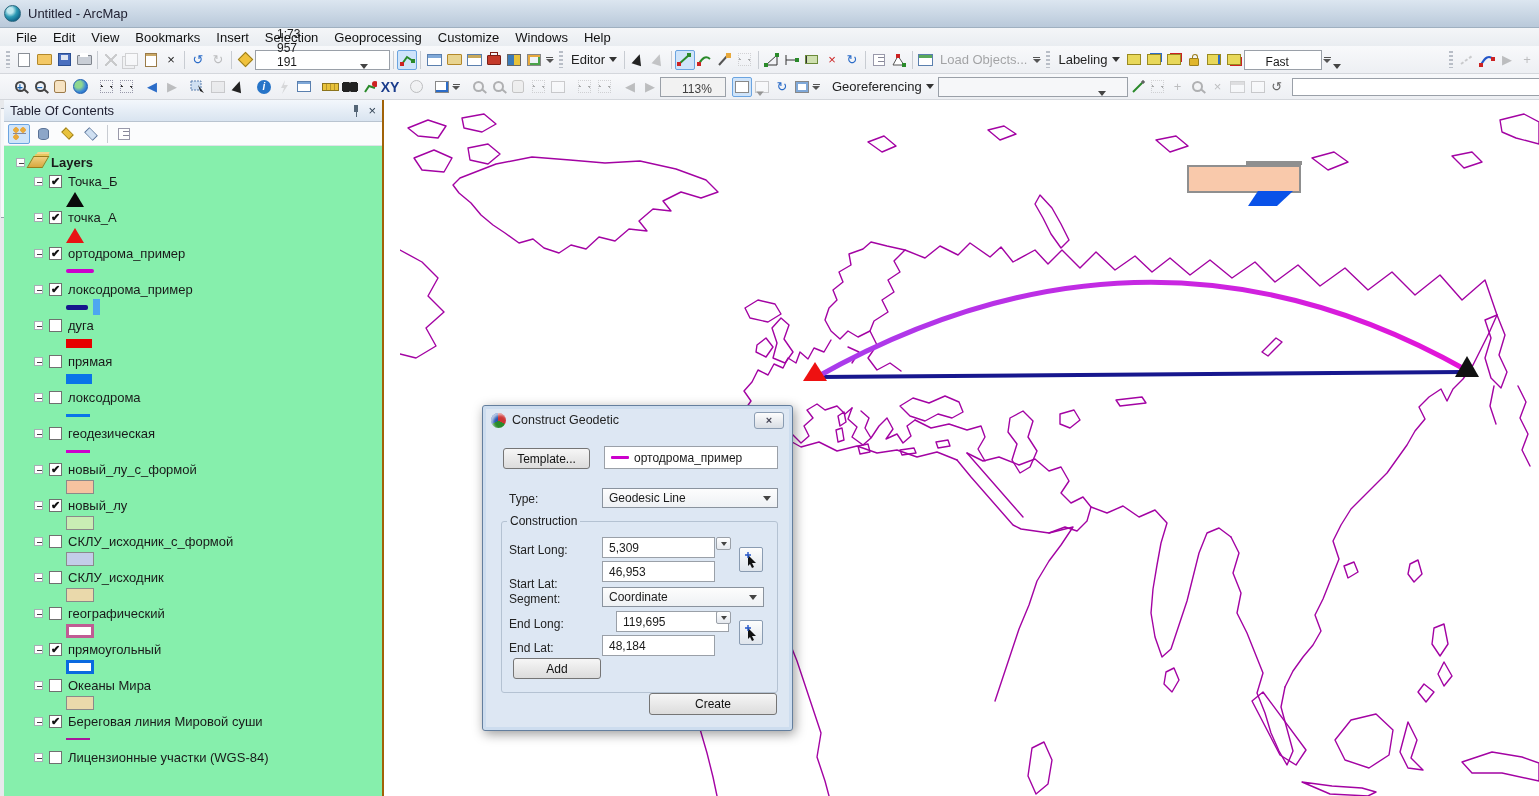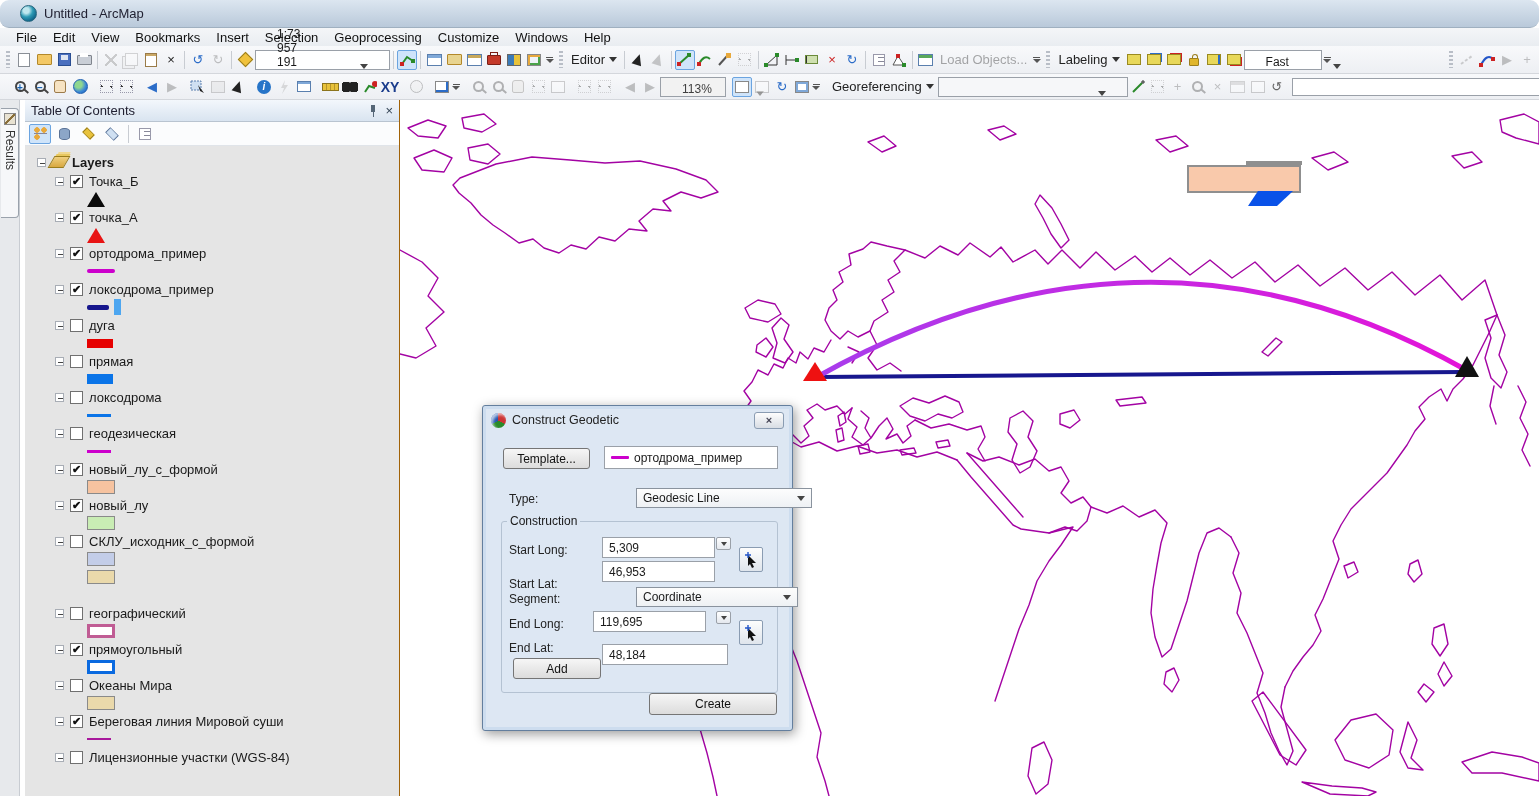--- a/index.html
+++ b/index.html
@@ -1,22 +1,22 @@
 <!DOCTYPE html>
 <html><head>
 <meta charset="utf-8">
 <style>
   * { margin:0; padding:0; box-sizing:border-box; }
   body { font-family:"Liberation Sans",sans-serif; }
   #app { position:relative; width:1539px; height:796px; background:#fff; overflow:hidden; font-size:13px; color:#1a1a1a; }
 
   
   .titlebar { position:absolute; left:0; top:0; width:100%; height:28px;
-    background:linear-gradient(#dce6f0,#b9c9da); display:flex; align-items:center; padding:0 20px;
-    border-bottom:1px solid #9fb0c0;border-radius:9px; }
+    background:linear-gradient(#dce6f0,#b9c9da); display:flex; align-items:center; padding:0 4px;
+    border-bottom:1px solid #9fb0c0; }
   .app-icon { width:17px; height:17px; border-radius:50%;
     background:radial-gradient(circle at 35% 30%, #bfe7ee 0 20%, #2e9bb5 45%, #0c5f86 80%); margin-right:7px;
     border:1px solid #28667e; }
   .title-text { font-size:13px; color:#223; }
   .menubar { position:absolute; left:0; top:28px; width:100%; height:18px;
     background:linear-gradient(#f4f6f8,#e9edf1); display:flex; align-items:center; padding-left:8px; }
   .menu-item { padding:8px 8px; font-size:13px; color:#111; cursor:default; }
 
   
   .tb { position:absolute; left:0; width:100%; display:flex; align-items:center;
@@ -84,21 +84,21 @@
   .georef-box { width:250px; height:18px; background:#fff; border:1px solid #9aa0a8; flex:none; margin:0 4px;}
 
   
   .left-strip { position:absolute; left:0; top:100px; width:20px; height:696px; background:#e7e9ec; border-right:1px solid #c8ccd2; }
   .results-tab { position:absolute; left:1px; top:8px; width:18px; height:110px; background:#f6f7f9;
     border:1px solid #9aa2ac; border-left:none; border-radius:0 4px 4px 0; display:flex; flex-direction:column; align-items:center; padding-top:4px; }
   .results-tab .ricon { width:12px; height:12px; background:linear-gradient(135deg,#e8e2d2 40%,#8a6f3a 40% 55%,#e8e2d2 55%); border:1px solid #888; margin-bottom:5px;}
   .results-tab .rtext { writing-mode:vertical-rl; font-size:12px; color:#333; }
 
   
-  .toc { position:absolute; left:25px; top:100px; width:380px; height:696px; background:#e5e5e5; border-right:6px solid #a16207; }
+  .toc { position:absolute; left:4px; top:100px; width:380px; height:696px; background:#86efac; border-right:2px solid #a16207; }
   .toc-header { height:22px; background:linear-gradient(#f3f7fc,#d9e4f0); border-bottom:1px solid #b9c4d0;
     display:flex; align-items:center; padding:0 6px; font-size:13px; color:#223; }
   .toc-header .hbtns { margin-left:auto; display:flex; gap:8px; align-items:center; }
   .pin { width:8px; height:12px; position:relative; }
   .pin::before { content:""; position:absolute; left:2px; top:0; width:4px; height:7px; background:#567; }
   .pin::after { content:""; position:absolute; left:3.5px; top:7px; width:1px; height:5px; background:#567; }
   .toc-x { font-size:13px; color:#345; line-height:1; }
   .toc-tools { height:24px; display:flex; align-items:center; gap:2px; padding:0 4px; border-bottom:1px solid #e0e4e9; background:#fbfcfd;}
   .toc-tools .mi { width:22px; height:20px; }
   .tt-shape1{width:13px;height:13px;background:
@@ -145,21 +145,21 @@
     background:linear-gradient(#fdfdfd,#d8dde4); display:flex; align-items:center; justify-content:center;
     font-size:11px; font-weight:bold; color:#445; line-height:1;}
   .btn { border:1px solid #757575; border-radius:3px; background:linear-gradient(#f6f6f6,#dcdcdc);
     font-size:12px; color:#111; display:inline-flex; align-items:center; justify-content:center; }
   .tpl-btn { position:absolute; left:20px; top:42px; width:87px; height:21px; }
   .tpl-box { position:absolute; left:121px; top:40px; width:174px; height:23px; background:#fff;
     border:1px solid #9aa0a8; display:flex; align-items:center; padding:0 6px; gap:5px; font-size:12px; }
   .tpl-dash { width:18px; height:3px; background:#cc00cc; border-radius:1px; flex:none;}
   .dlg-label { position:absolute; font-size:12px; color:#222; }
   .dlg-combo { position:absolute; height:20px; background:linear-gradient(#fdfdfd,#eef1f4); border:1px solid #8a939e;
-    display:flex; align-items:center; padding:0 6px; font-size:12px;margin-left:34px; }
+    display:flex; align-items:center; padding:0 6px; font-size:12px; }
   .dlg-combo .caret { margin-left:auto; width:0; height:0; border-left:4px solid transparent;
     border-right:4px solid transparent; border-top:5px solid #444; }
   .groupbox { position:absolute; left:18px; top:115px; width:277px; height:172px; border:1px solid #b4c2d2; border-radius:3px; }
   .groupbox-label { position:absolute; left:24px; top:108px; font-size:12px; background:#dde7f3; padding:0 3px; }
   .field { position:absolute; height:21px; background:#fff; border:1px solid #9aa0a8; font-size:12px;
     display:flex; align-items:center; padding:0 6px; }
   .fld-dd { position:absolute; width:15px; height:13px; border:1px solid #9aa0a8; border-radius:2px;
     background:linear-gradient(#fff,#e4e8ee); display:flex; align-items:center; justify-content:center; }
   .fld-dd::after { content:""; width:0; height:0; border-left:3px solid transparent; border-right:3px solid transparent; border-top:4px solid #444; }
   .picker { position:absolute; width:24px; height:25px; border:1px solid #8a9cb2; border-radius:2px;
@@ -723,20 +723,25 @@
             <span class="expander"></span>
             <span class="chkbox"></span>
             <span class="lname">СКЛУ_исходник_с_формой</span>
           </div>
           <div class="symrow">
             <span class="sym" style="width:28px;height:14px;background:#c3cde8;border:1px solid #8a8a8a"></span>
 
           </div>
         </div>
           <div class="layer">
+          <div class="lrow">
+            <span class="expander"></span>
+            <span class="chkbox"></span>
+            <span class="lname">СКЛУ_исходник</span>
+          </div>
           <div class="symrow">
             <span class="sym" style="width:28px;height:14px;background:#ead9ab;border:1px solid #8a8a8a"></span>
 
           </div>
         </div>
           <div class="layer">
           <div class="lrow">
             <span class="expander"></span>
             <span class="chkbox"></span>
             <span class="lname">географический</span>
@@ -880,32 +885,32 @@
         <span>46,953</span>
       </div>
 
     <span class="dlg-label" style="left:26px;top:186px">Segment:</span>
     <div class="dlg-combo" style="left:119px;top:181px;width:162px">
       <span>Coordinate</span>
         <span class="caret"></span>
     </div>
 
     <span class="dlg-label" style="left:26px;top:211px">End Long:</span>
-    <div class="field" style="left:110px;top:205px;width:113px">
+    <div class="field" style="left:133px;top:205px;width:113px">
         <span>119,695</span>
       </div>
     <span class="fld-dd" style="left:233px;top:205px"></span>
     <div class="picker" style="left:256px;top:214px">
       <svg width="15" height="16">
           <path d="M4,3 L12,11 L8,11 L10,15 L8,16 L6,12 L4,14 Z" fill="#111"></path>
           <path d="M1,3 h6 M4,0 v6" stroke="#2456c8" stroke-width="1.4"></path>
         </svg>
     </div>
     <span class="dlg-label" style="left:26px;top:235px">End Lat:</span>
-    <div class="field" style="left:119px;top:238px;width:126px">
+    <div class="field" style="left:119px;top:229px;width:113px">
         <span>48,184</span>
       </div>
 
     <button class="btn add-btn">Add</button>
     <button class="btn create-btn">Create</button>
   </div>
 
 </div>
 
 </body></html>

